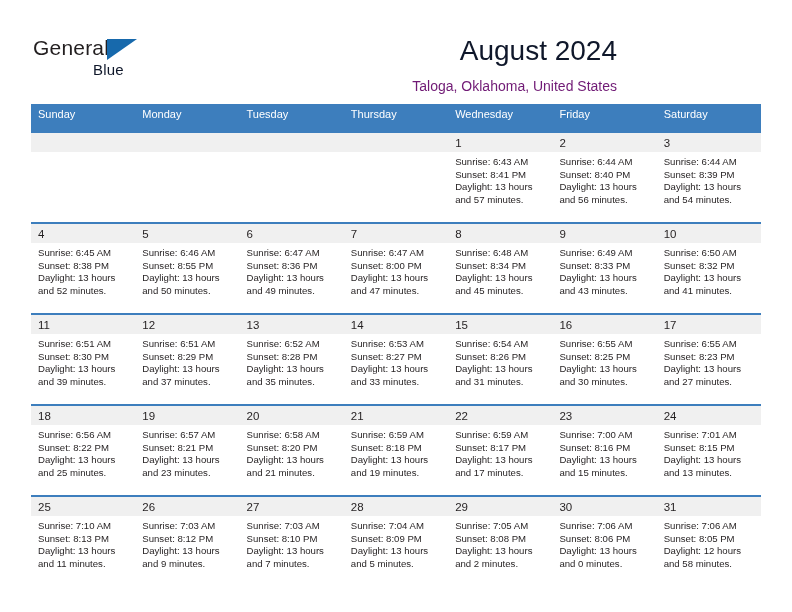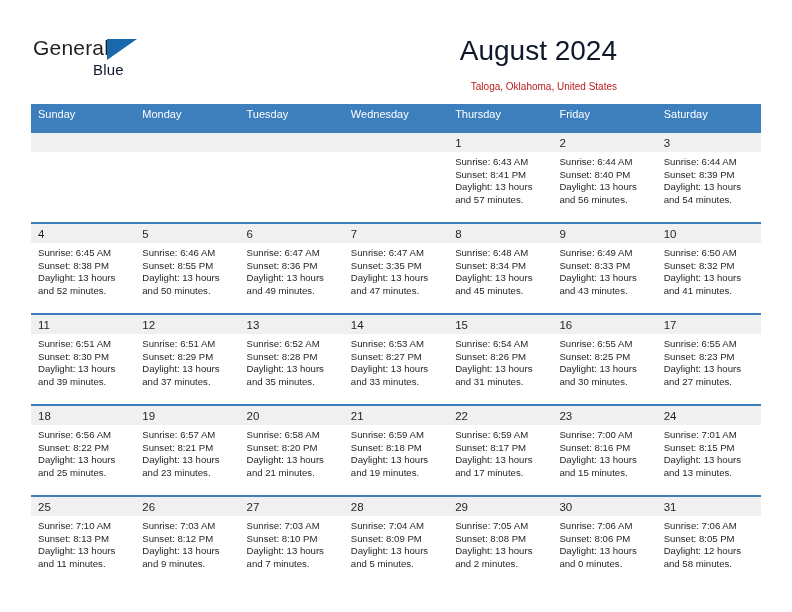--- a/index.html
+++ b/index.html
@@ -70,22 +70,22 @@
     font-size: 28px;
     color: #0f172a;
     text-align: right;
     line-height: 34px;
     white-space: nowrap;
   }
   .subtitle {
     position: absolute;
     right: 35px;
     top: 78px;
-    font-size: 10px;
-    color: #b91c1c;
+    font-size: 14px;
+    color: #701a75;
     text-align: right;
     line-height: 17px;
     white-space: nowrap;
   }
 
   
   .calendar {
     position: absolute;
     left: 31px;
     top: 104px;
@@ -158,22 +158,22 @@
     </div>
     <div class="title">August 2024</div>
     <div class="subtitle">Taloga, Oklahoma, United States</div>
   </div>
 
   <div class="calendar">
     <div class="dow-row">
       <div class="dow-cell">Sunday</div>
       <div class="dow-cell">Monday</div>
       <div class="dow-cell">Tuesday</div>
+      <div class="dow-cell">Thursday</div>
       <div class="dow-cell">Wednesday</div>
-      <div class="dow-cell">Thursday</div>
       <div class="dow-cell">Friday</div>
       <div class="dow-cell">Saturday</div>
     </div>
 
     <div class="week-row first">
       <div class="day-cell empty">
         <div class="day-num-band"><span class="day-num"></span></div>
         <div class="day-info">
           <div></div>
           <div></div>
@@ -262,21 +262,21 @@
           <div>Sunrise: 6:47 AM</div>
           <div>Sunset: 8:36 PM</div>
           <div>Daylight: 13 hours</div>
           <div>and 49 minutes.</div>
         </div>
       </div>
       <div class="day-cell">
         <div class="day-num-band"><span class="day-num">7</span></div>
         <div class="day-info">
           <div>Sunrise: 6:47 AM</div>
-          <div>Sunset: 3:35 PM</div>
+          <div>Sunset: 8:00 PM</div>
           <div>Daylight: 13 hours</div>
           <div>and 47 minutes.</div>
         </div>
       </div>
       <div class="day-cell">
         <div class="day-num-band"><span class="day-num">8</span></div>
         <div class="day-info">
           <div>Sunrise: 6:48 AM</div>
           <div>Sunset: 8:34 PM</div>
           <div>Daylight: 13 hours</div>

